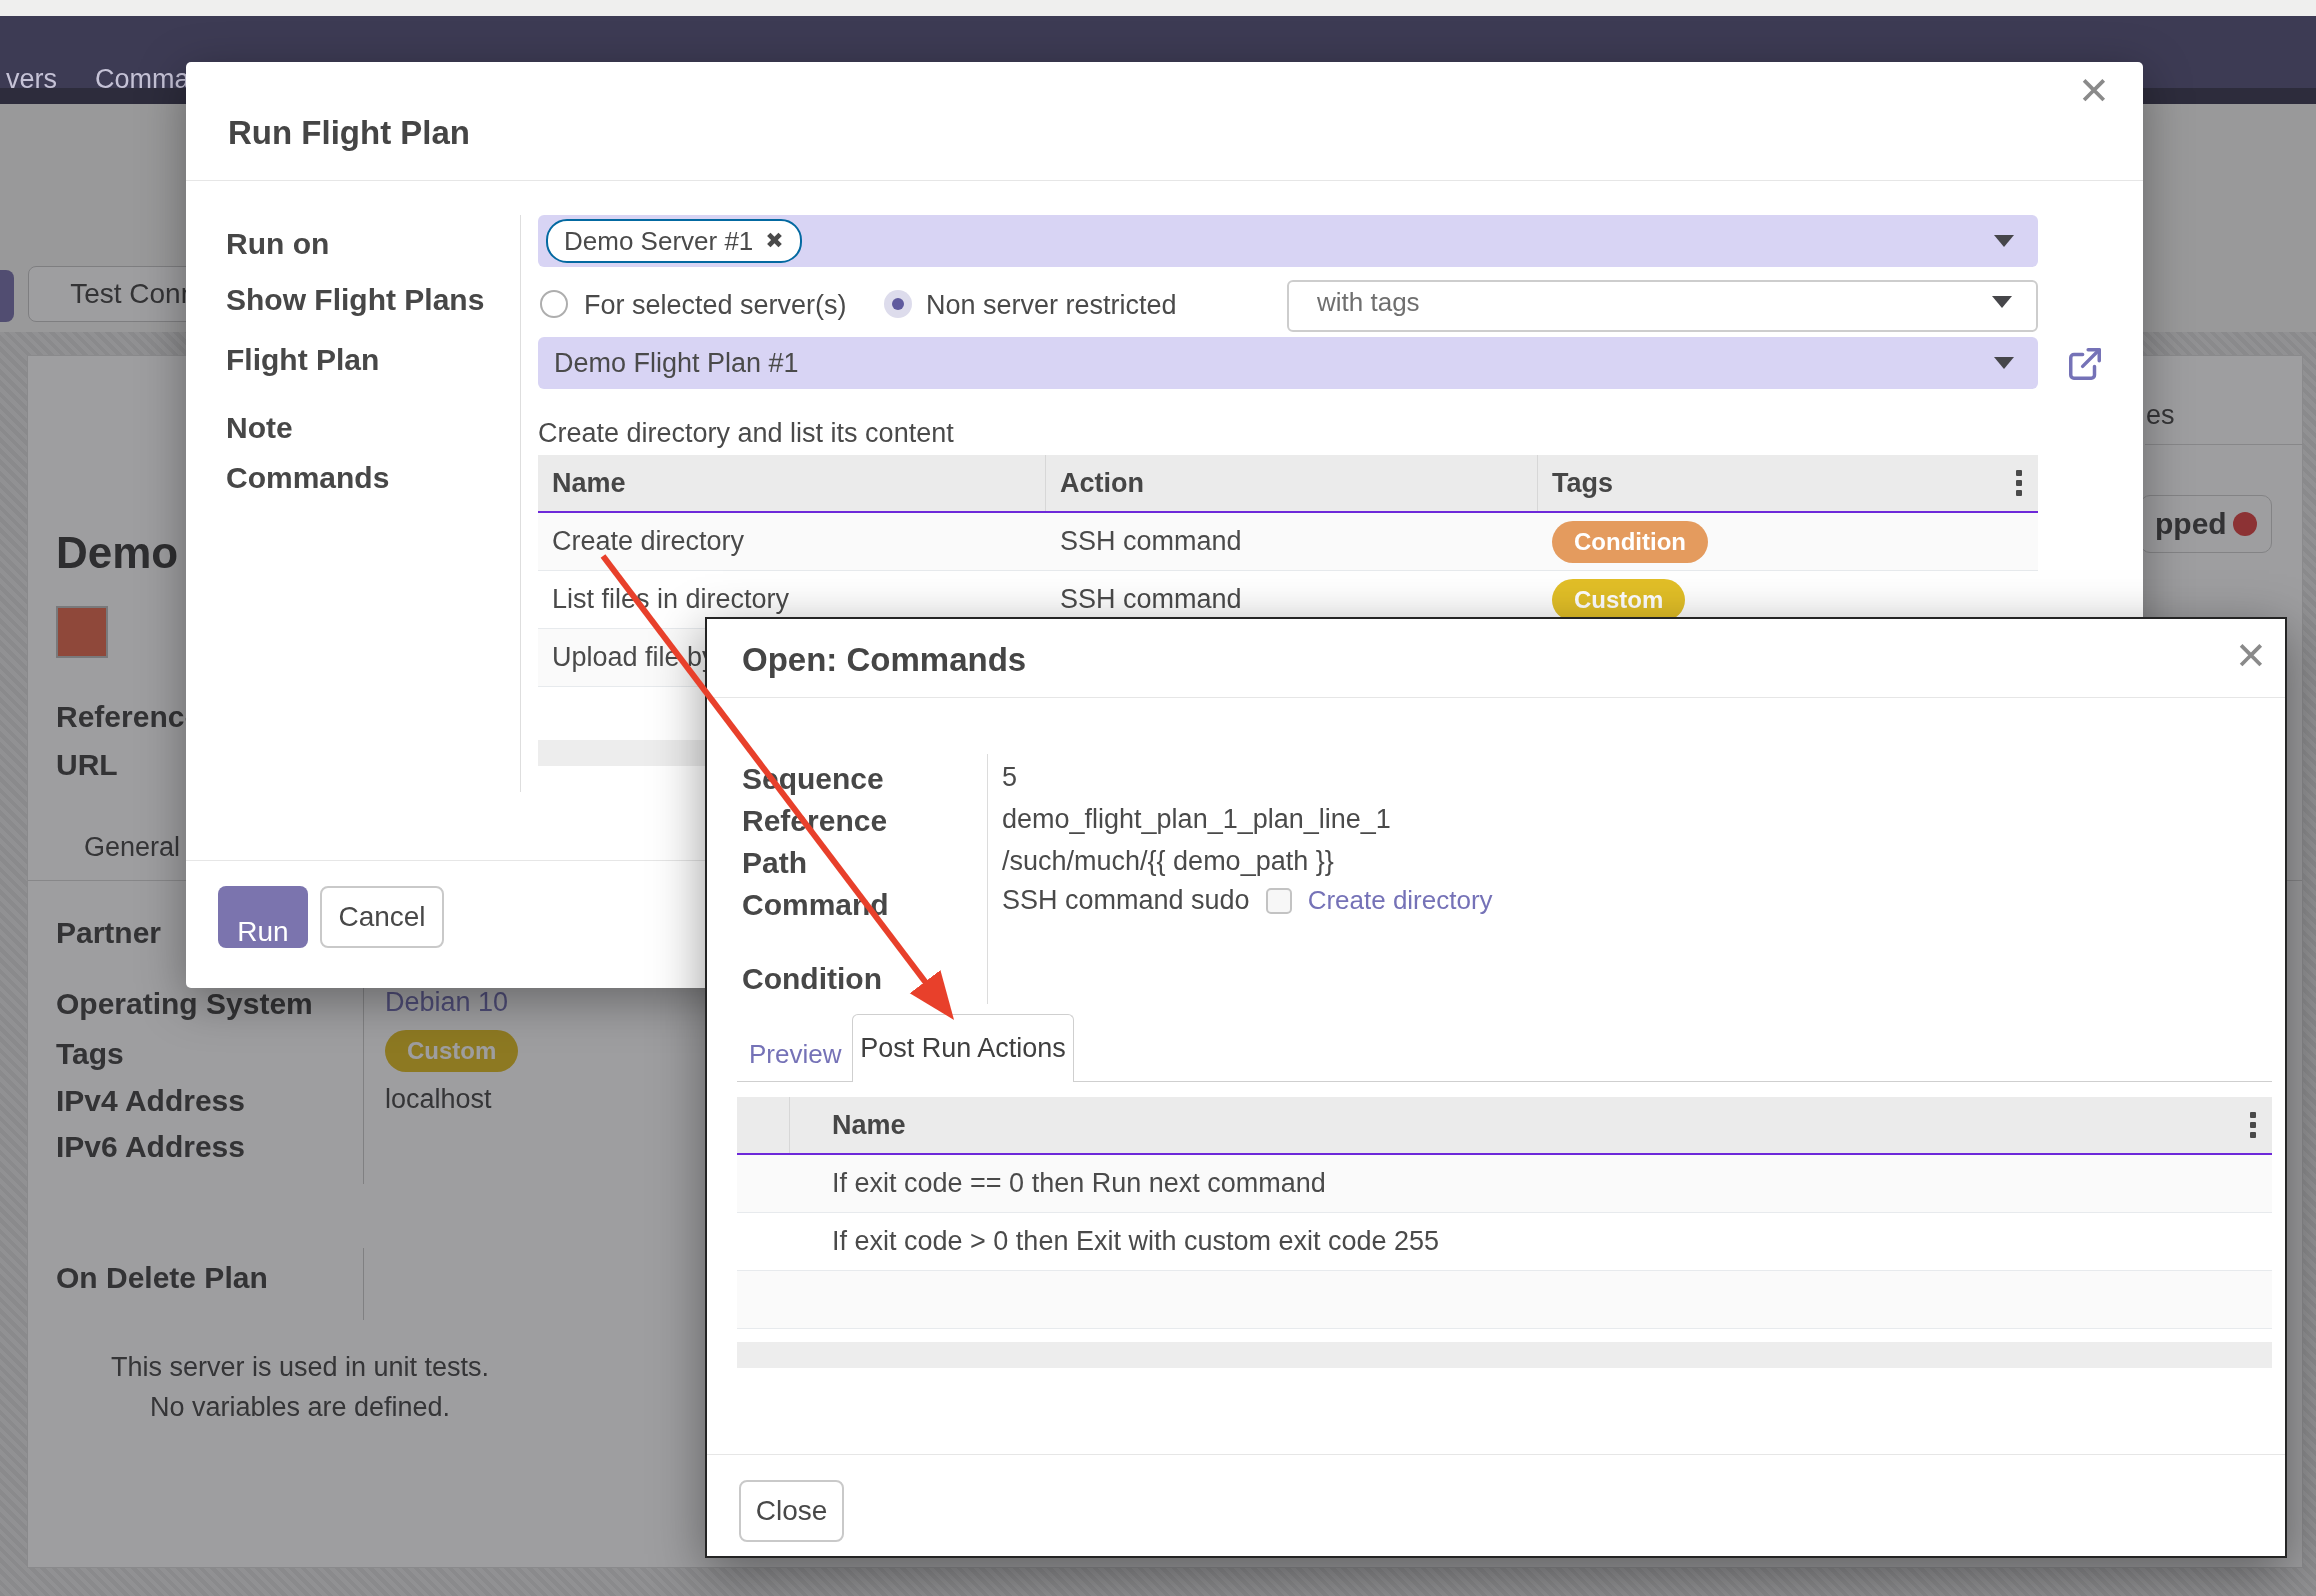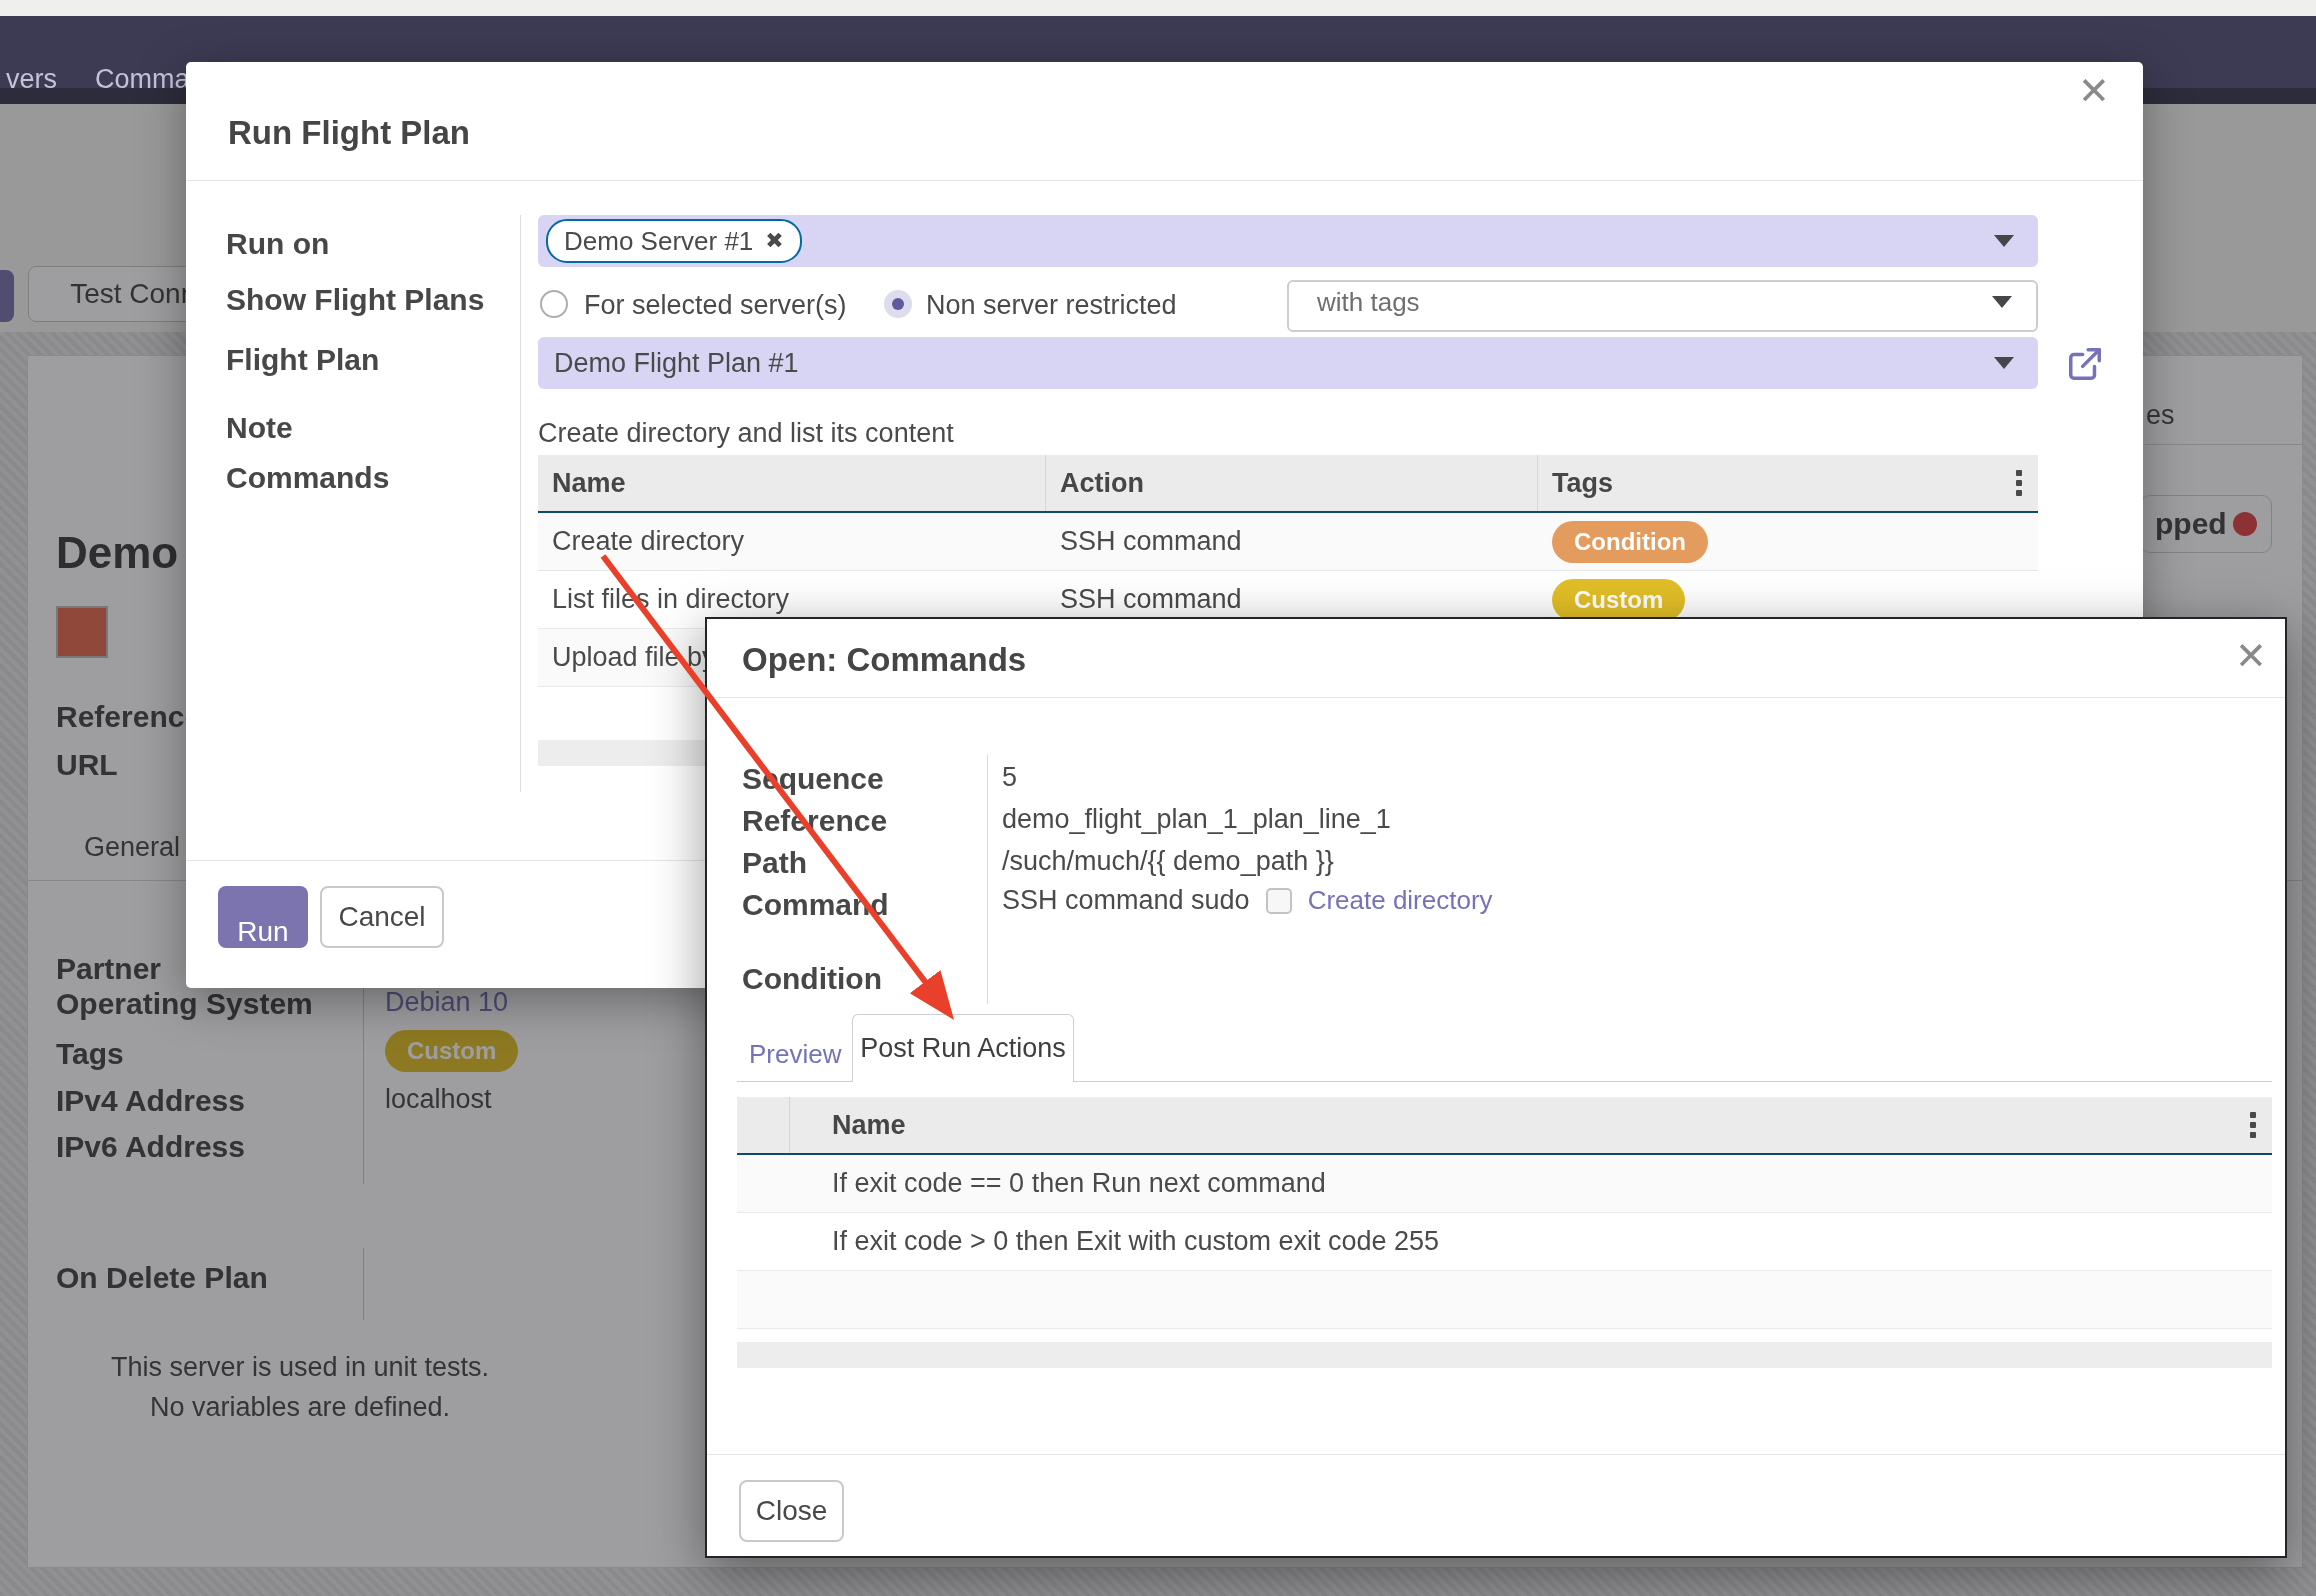--- a/index.html
+++ b/index.html
@@ -58,21 +58,21 @@
 
   .radio{width:28px;height:28px;border-radius:50%;box-sizing:border-box;display:inline-block;}
   .radio-off{border:2px solid #aeaeae;background:#fff;}
   .radio-on{background:#dddcec;position:relative;}
   .radio-on::after{content:"";position:absolute;left:8px;top:8px;width:12px;height:12px;
         border-radius:50%;background:#5f5a9e;}
 
   .select-box{box-sizing:border-box;background:#fff;border:2px solid #cdcdcd;border-radius:6px;
         display:flex;align-items:center;}
 
-  .tbl-header{background:#ebebeb;border-bottom:2px solid #0c4a6e;box-sizing:border-box;
+  .tbl-header{background:#ebebeb;border-bottom:2px solid #6d28d9;box-sizing:border-box;
         display:flex;align-items:center;font-weight:700;color:#464646;font-size:27px;}
   .tbl-row{display:flex;align-items:center;border-bottom:1px solid #e7eaed;box-sizing:border-box;
         font-size:27px;color:#4a4a4a;}
   .row-odd{background:#fafafa;}
   .kebab{display:inline-block;cursor:pointer;}
   .kebab i{display:block;width:6px;height:6px;background:#4a4a4a;border-radius:1px;margin:4px 0;}
 
   .strip{background:#ededed;}
   .checkbox{width:26px;height:26px;border:2px solid #c3c3c3;border-radius:5px;background:#f7f7f7;
         box-sizing:border-box;display:inline-block;}
@@ -118,21 +118,21 @@
   <div class="abs bold nowrap" style="left:56px;top:528px;font-size:44px;color:#3f3f3f;">Demo</div>
 
   <div class="abs" style="left:56px;top:606px;width:52px;height:52px;background:var(--swatch_red);border:2px solid #c0c0c0;box-sizing:border-box;"></div>
 
   <span class="abs field-label" style="left:56px;top:700px;">Reference</span>
   <span class="abs field-label" style="left:56px;top:748px;">URL</span>
 
   <span class="abs field-value" style="left:84px;top:832px;">General</span>
   <div class="abs hline" style="left:28px;top:880px;width:2274px;"></div>
 
-  <span class="abs field-label" style="left:56px;top:952px;">Partner</span>
+  <span class="abs field-label" style="left:56px;top:916px;">Partner</span>
   <span class="abs field-label" style="left:56px;top:987px;">Operating System</span>
   <span class="abs field-label" style="left:56px;top:1037px;">Tags</span>
   <span class="abs field-label" style="left:56px;top:1084px;">IPv4 Address</span>
   <span class="abs field-label" style="left:56px;top:1130px;">IPv6 Address</span>
   <span class="abs field-label" style="left:56px;top:1261px;">On Delete Plan</span>
 
   <div class="abs vline" style="left:363px;top:952px;height:232px;"></div>
   <div class="abs vline" style="left:363px;top:1248px;height:72px;"></div>
 
   <span class="abs field-value link" style="left:385px;top:987px;">Debian 10</span>

